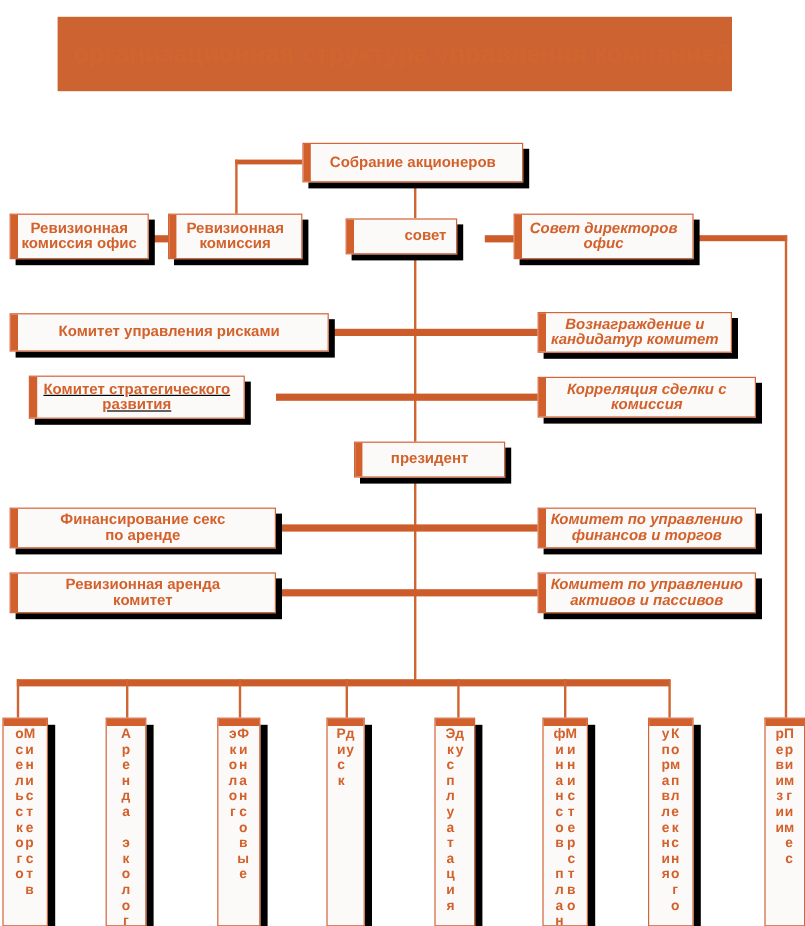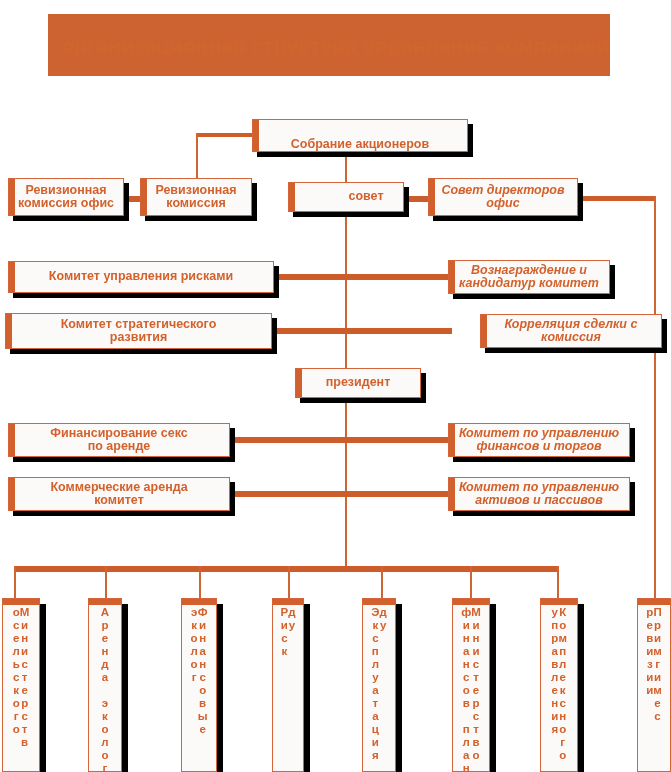--- a/index.html
+++ b/index.html
@@ -134,38 +134,38 @@
 
   <div class="ln" style="left:14px; top:566px; width:544px; height:6px;"></div>
   <div class="ln thin" style="left:14px; top:566px; width:2px; height:34px;"></div>
   <div class="ln thin" style="left:105px; top:566px; width:2px; height:34px;"></div>
   <div class="ln thin" style="left:199px; top:566px; width:2px; height:34px;"></div>
   <div class="ln thin" style="left:288px; top:566px; width:2px; height:34px;"></div>
   <div class="ln thin" style="left:381px; top:566px; width:2px; height:34px;"></div>
   <div class="ln thin" style="left:470px; top:566px; width:2px; height:34px;"></div>
   <div class="ln thin" style="left:557px; top:566px; width:2px; height:34px;"></div>
 
-  <div class="node" style="left:252px; top:119px; width:216px; height:33px;align-items:flex-end;">
+  <div class="node" style="left:252px; top:119px; width:184px; height:33px;">
     <span class="edge"></span>
     <span class="lbl">Собрание акционеров</span>
   </div>
 
   <div class="node" style="left:8px; top:178px; width:116px; height:38px;">
     <span class="edge"></span>
     <span class="lbl">Ревизионная
 комиссия офис</span>
   </div>
 
   <div class="node" style="left:140px; top:178px; width:112px; height:38px;">
     <span class="edge"></span>
     <span class="lbl">Ревизионная
 комиссия</span>
   </div>
 
-  <div class="node" style="left:288px; top:182px; width:116px; height:30px;padding-left:40px;">
+  <div class="node" style="left:288px; top:182px; width:93px; height:30px;padding-left:40px;">
     <span class="edge"></span>
     <span class="lbl">совет</span>
   </div>
 
   <div class="node overflow" style="left:428px; top:178px; width:150px; height:38px;">
     <span class="edge"></span>
     <span class="lbl">Совет директоров
 офис</span>
   </div>
 
@@ -173,27 +173,27 @@
     <span class="edge"></span>
     <span class="lbl">Комитет управления рисками</span>
   </div>
 
   <div class="node overflow" style="left:448px; top:260px; width:162px; height:34px;">
     <span class="edge"></span>
     <span class="lbl">Вознаграждение и
 кандидатур комитет</span>
   </div>
 
-  <div class="node" style="left:5px; top:313px; width:267px; height:36px;">
+  <div class="node" style="left:24px; top:313px; width:180px; height:36px;text-decoration:underline;">
     <span class="edge"></span>
     <span class="lbl">Комитет стратегического
 развития</span>
   </div>
 
-  <div class="node overflow" style="left:448px; top:314px; width:182px; height:34px;margin-left:32px;">
+  <div class="node overflow" style="left:448px; top:314px; width:182px; height:34px;">
     <span class="edge"></span>
     <span class="lbl">Корреляция сделки с
 комиссия</span>
   </div>
 
   <div class="node" style="left:283px; top:368px; width:126px; height:30px;margin-left:12px;">
     <span class="edge"></span>
     <span class="lbl">президент</span>
   </div>
 
@@ -204,21 +204,21 @@
   </div>
 
   <div class="node overflow" style="left:448px; top:423px; width:182px; height:34px;">
     <span class="edge"></span>
     <span class="lbl">Комитет по управлению
 финансов и торгов</span>
   </div>
 
   <div class="node" style="left:8px; top:477px; width:222px; height:34px;">
     <span class="edge"></span>
-    <span class="lbl">Коммерческие аренда
+    <span class="lbl">Ревизионная аренда
 комитет</span>
   </div>
 
   <div class="node overflow" style="left:448px; top:477px; width:182px; height:34px;">
     <span class="edge"></span>
     <span class="lbl">Комитет по управлению
 активов и пассивов</span>
   </div>
 
   <div id="dept-layer">

